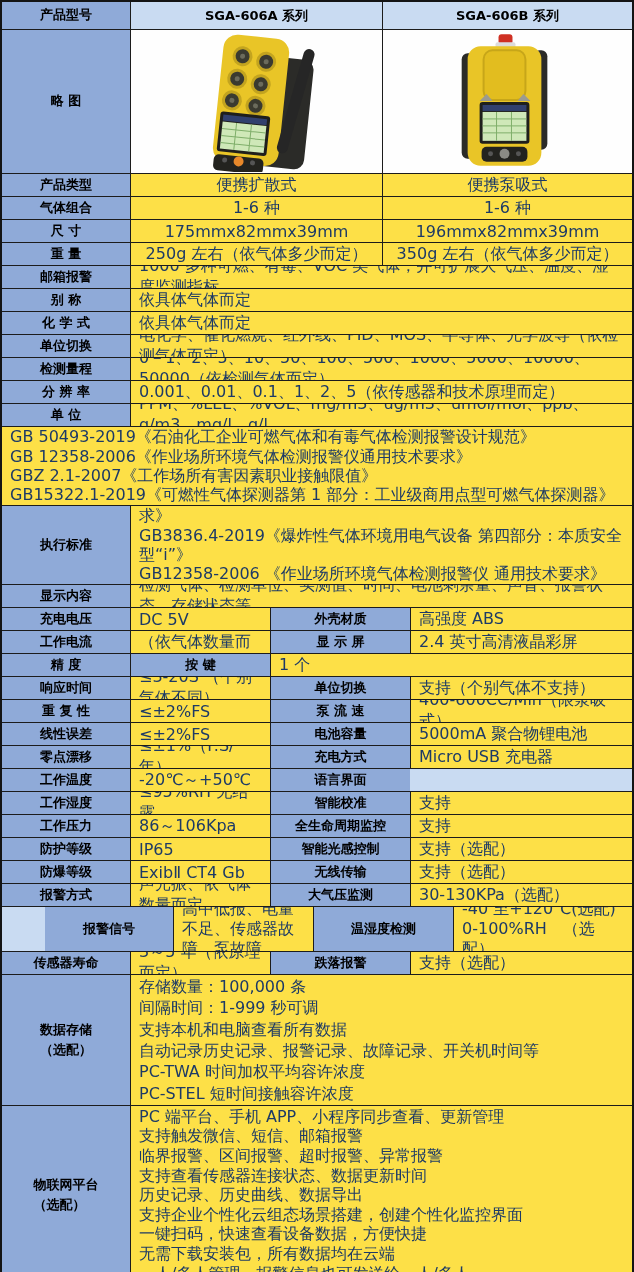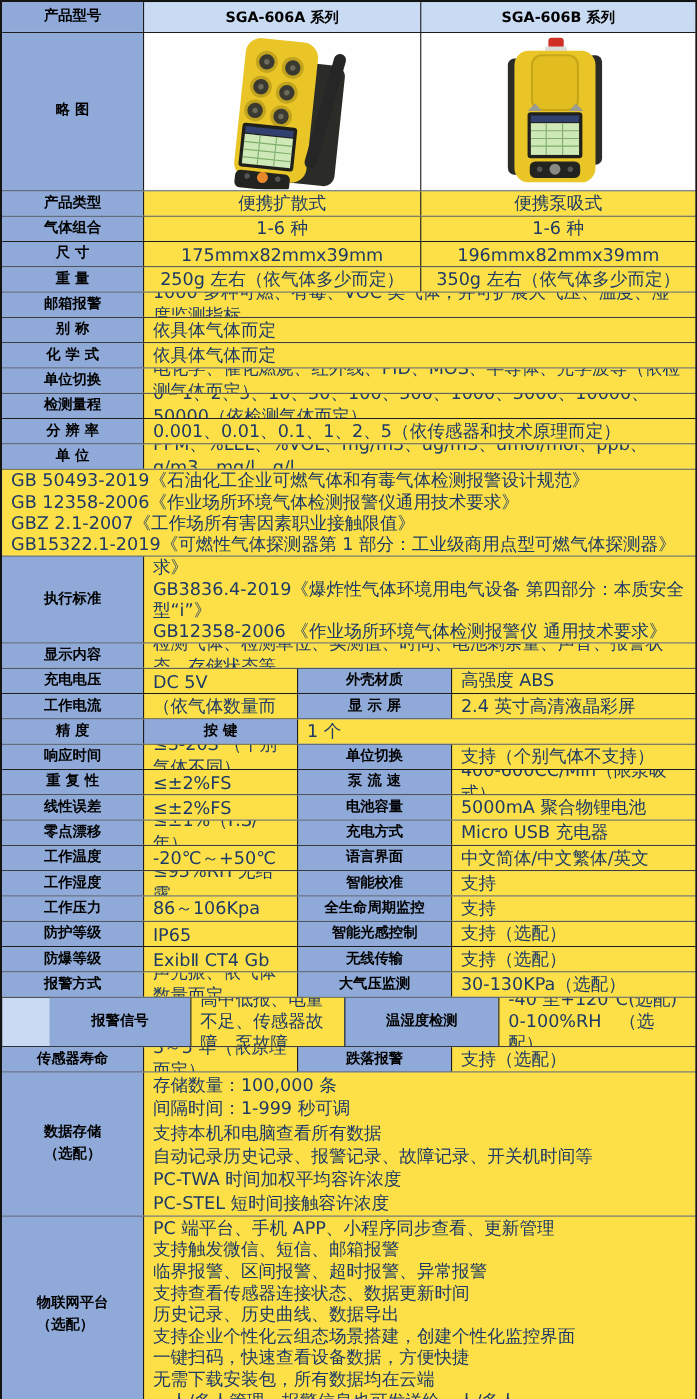--- a/index.html
+++ b/index.html
@@ -233,21 +233,20 @@
   <div class="r h1">
     <div class="c lab w-lab">零点漂移</div>
     <div class="c val w-v1">≤±1%（F.S/年）</div>
     <div class="c lab w-l2">充电方式</div>
     <div class="c val w-v2">Micro USB 充电器</div>
   </div>
   <div class="r h1">
     <div class="c lab w-lab">工作温度</div>
     <div class="c val w-v1">-20℃～+50℃</div>
     <div class="c lab w-l2">语言界面</div>
-    <div class="c val w-v2">中文简体/中文繁体/英文</div>
   </div>
   <div class="r h1">
     <div class="c lab w-lab">工作湿度</div>
     <div class="c val w-v1">≤95%RH 无结露</div>
     <div class="c lab w-l2">智能校准</div>
     <div class="c val w-v2">支持</div>
   </div>
   <div class="r h1">
     <div class="c lab w-lab">工作压力</div>
     <div class="c val w-v1">86～106Kpa</div>

